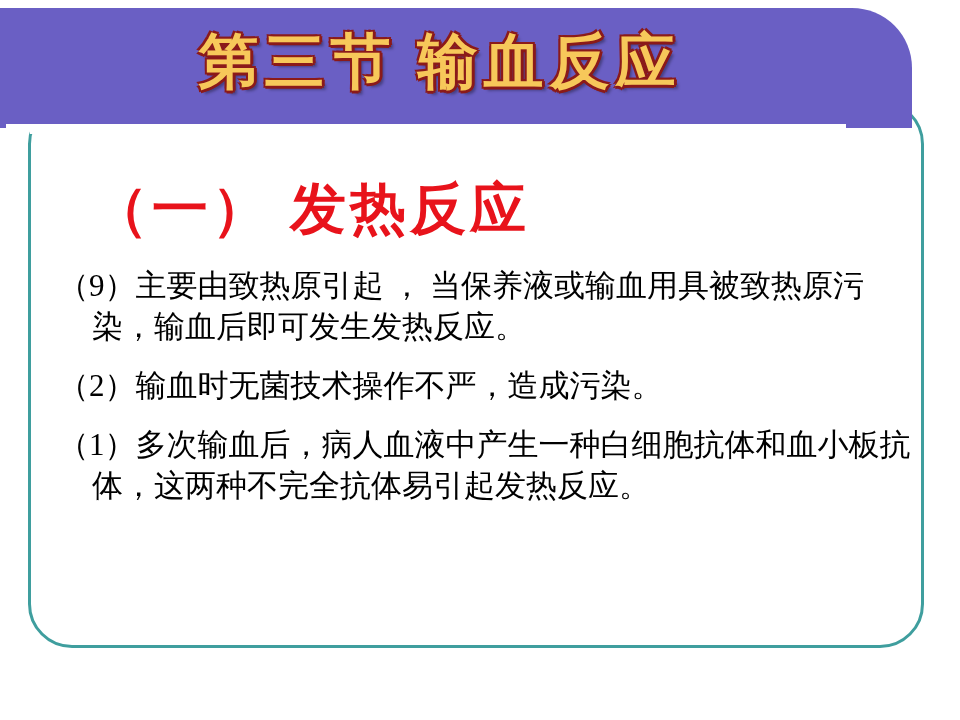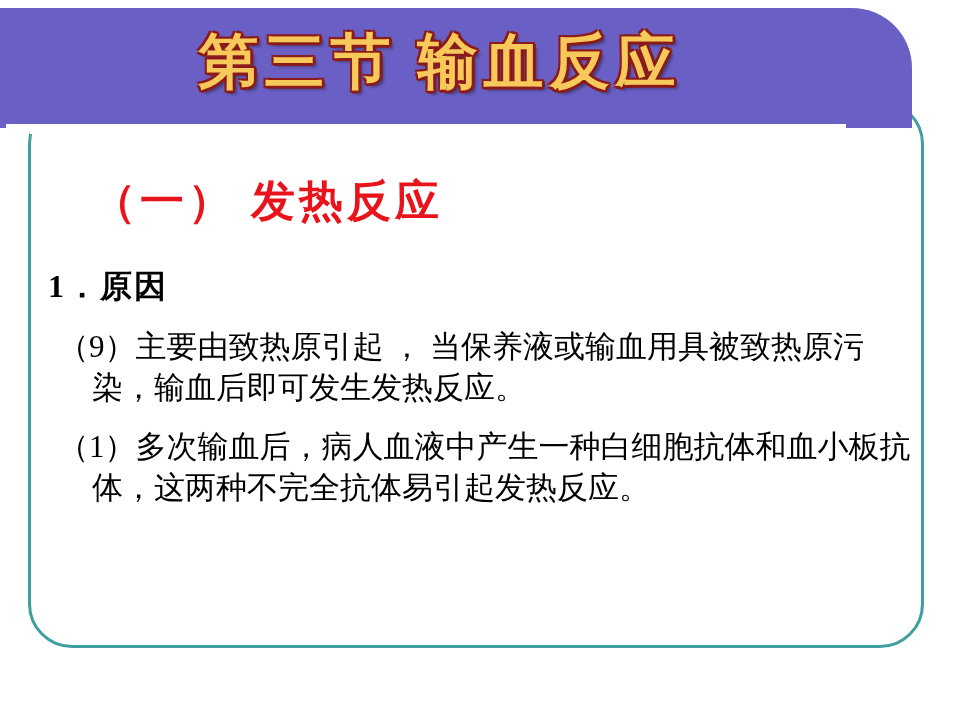--- a/index.html
+++ b/index.html
@@ -95,21 +95,21 @@
   .content {
     position: absolute;
     left: 44px;
     top: 150px;
     width: 870px;
     height: 480px;
   }
   .subtitle {
     margin: 22px 0 0 48px;
     font-family: "Liberation Serif", serif;
-    font-size: 44px;
+    font-size: 56px;
     font-weight: bold;
     color: #e8131b;
     letter-spacing: 4px;
     white-space: nowrap;
   }
   .section-heading {
     margin: 34px 0 0 4px;
     font-size: 32px;
     font-weight: bold;
     color: #000000;
@@ -137,23 +137,25 @@
   <div class="frame-mask"></div>
 
   <div class="title-banner">
     <div class="title-banner-inner"></div>
   </div>
   <div class="slide-title">第三节 输血反应</div>
   <div class="title-underline"></div>
 
   <div class="content">
     <div class="subtitle">（一） 发热反应</div>
-    <div class="section-heading">1．原因</div>
 
     <div class="para">
       <span class="hang">（9）主要由致热原引起 ， 当保养液或输血用具被致热原污染，输血后即可发生发热反应。</span>
+    </div>
+    <div class="para">
+      <span class="hang">（2）输血时无菌技术操作不严，造成污染。</span>
     </div>
     <div class="para">
       <span class="hang">（1）多次输血后，病人血液中产生一种白细胞抗体和血小板抗体，这两种不完全抗体易引起发热反应。</span>
     </div>
   </div>
 
 </div>
 
 </body></html>

